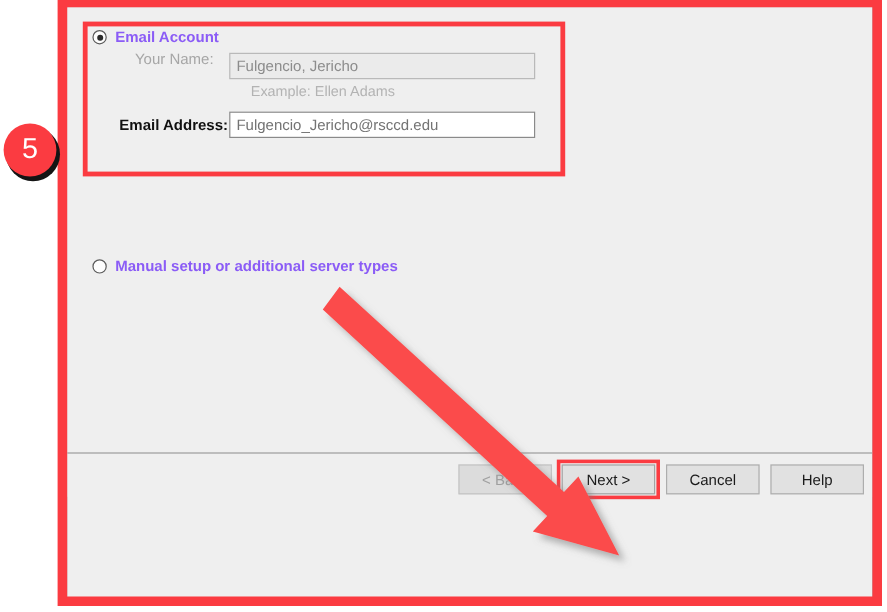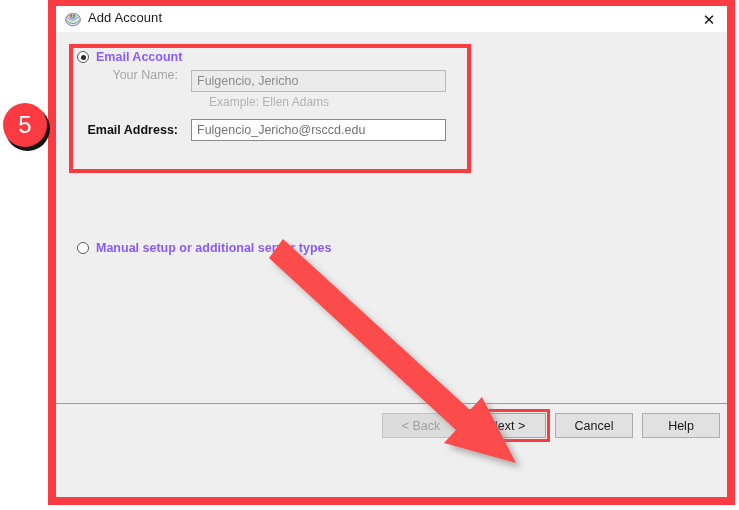--- a/index.html
+++ b/index.html
@@ -177,20 +177,21 @@
     width: 122px;
     top: 36px;
     color: #a6a6a6;
   }
   #label-email-address {
     left: 0px;
     width: 122px;
     top: 91px;
     color: #111;
     font-weight: bold;
+    padding-left: 12px;
   }
 
   .text-input {
     position: absolute;
     box-sizing: border-box;
     height: 22px;
     font-family: "Liberation Sans", sans-serif;
     font-size: 12.5px;
     padding: 0 5px;
     outline: none;
@@ -337,35 +338,20 @@
 
 <div id="step-badge">
   <div class="shadow"></div>
   <div class="disc">
     <span class="num">5</span>
   </div>
 </div>
 
 <div id="dialog">
 
-  <div id="titlebar">
-    <span id="app-icon">
-      <svg width="18" height="18" viewBox="0 0 18 18">
-        <ellipse cx="9" cy="9.6" rx="7.4" ry="6.2" fill="#dfe6ea" stroke="#7e8a91" stroke-width="1"></ellipse>
-        <path d="M2.6 7.6 A7.4 6.2 0 0 1 15.4 6.4 L9 10.4 Z" fill="#e9eef1" stroke="#7e8a91" stroke-width=".7"></path>
-        <rect x="5.3" y="3.4" width="6.6" height="6.4" rx="0.6" fill="#f4f7f8" stroke="#8b979d" stroke-width=".7"></rect>
-        <rect x="6.2" y="4.3" width="2" height="2.6" fill="#e03a3a"></rect>
-        <rect x="8.7" y="4.3" width="2.3" height="2.6" fill="#3fa34d"></rect>
-        <rect x="6.2" y="7.4" width="4.8" height="1.2" fill="#3b78c2"></rect>
-        <path d="M2.1 9.6 A7.4 6.2 0 0 0 15.9 9.6" fill="none" stroke="#6f7b82" stroke-width=".8"></path>
-      </svg>
-    </span>
-    <span id="title-text">Add Account</span>
-    <span id="close-btn">✕</span>
-  </div>
 
 
   <div id="body-area">
 
     <div id="group-highlight"></div>
 
     <div class="radio-row" id="radio-email-row">
       <span class="radio checked"></span>
       <span class="radio-label">Email Account</span>
     </div>

